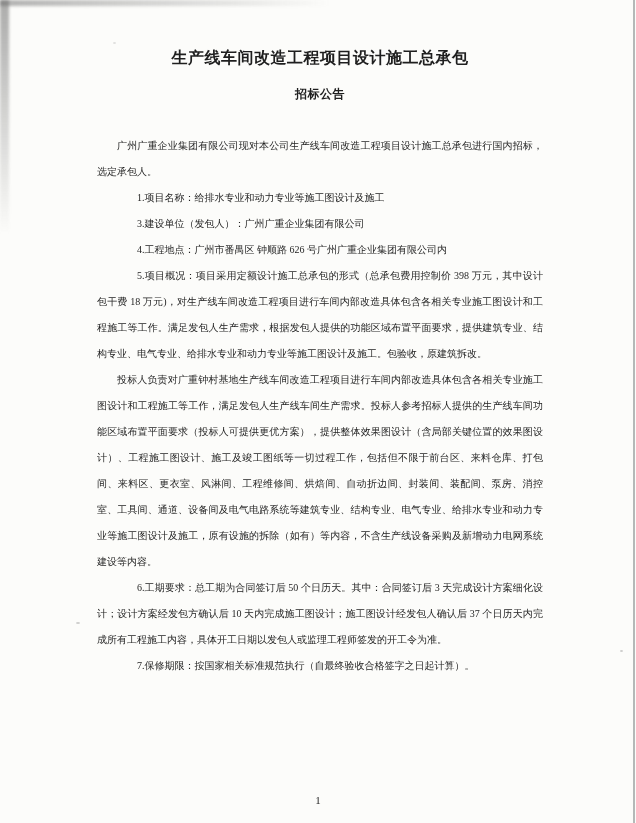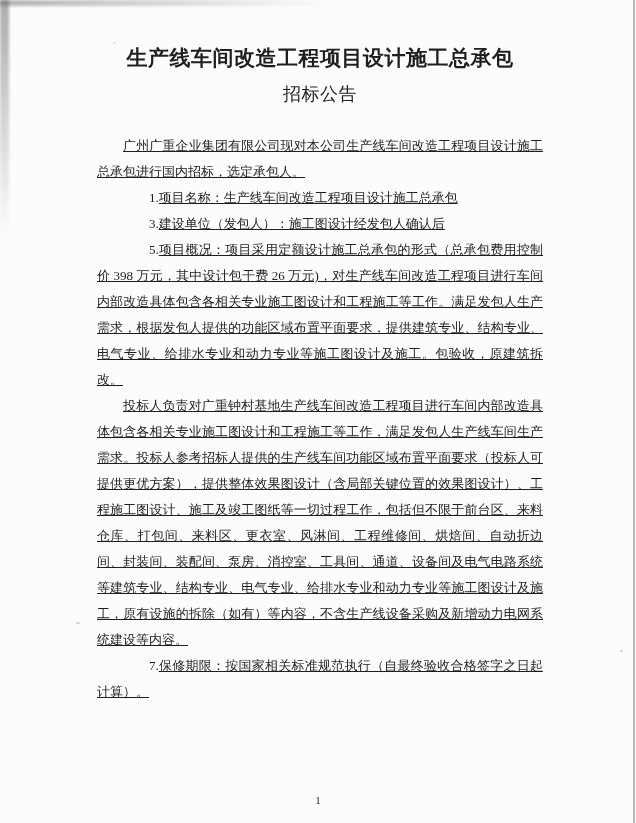--- a/index.html
+++ b/index.html
@@ -42,42 +42,41 @@
   .speck.s1 { left: 76px;  top: 622px; width: 4px; height: 2px; }
   .speck.s2 { left: 620px; top: 650px; width: 3px; height: 2px; }
   .speck.s3 { left: 113px; top: 42px;  width: 3px; height: 2px; opacity: .6; }
 
   .content {
     position: absolute;
     left: 97px; top: 46px;
     width: 446px;
   }
   .doc-title {
-    font-size: 21px;
+    font-size: 16px;
     font-weight: bold;
     text-align: center;
     margin: 0 0 13px 0;
     line-height: 24px;
     letter-spacing: 0.5px;
   }
   .doc-subtitle {
-    font-size: 18px;
-    font-weight: normal;
+    font-size: 12px;
+    font-weight: bold;
     text-align: center;
     margin: 0 0 28px 0;
     line-height: 22px;
     letter-spacing: 0.5px;
   }
   .para {
-    font-size: 13px;
+    font-size: 10px;
     line-height: 26px;
     margin: 0;
     text-align: justify;
     text-justify: inter-ideograph;
-    text-decoration: underline;
   }
   .indent { text-indent: 2em; }
   .heading { font-weight: bold; text-indent: 2em; }
   .item { text-indent: 2em; }
   .num { display: inline-block; min-width: 24px; }
   .page-number {
     position: absolute;
     left: 0; bottom: 17px;
     width: 100%;
     text-align: center;
@@ -96,29 +95,31 @@
   <div class="speck s2"></div>
   <div class="speck s3"></div>
 
   <div class="content">
     <h1 class="doc-title">生产线车间改造工程项目设计施工总承包</h1>
     <h2 class="doc-subtitle">招标公告</h2>
 
     <p class="para indent">广州广重企业集团有限公司现对本公司生产线车间改造工程项目设计施工总承包进行国内招标，选定承包人。</p>
 
 
-    <p class="para item"><span class="num">1.</span><span>项目名称：生产线车间改造工程项目设计施工总承包</span></p>
+    <p class="para item"><span class="num">1.</span><span>项目名称：给排水专业和动力专业等施工图设计及施工</span></p>
 
 
-    <p class="para item"><span class="num">3.</span><span>建设单位（发包人）：施工图设计经发包人确认后</span></p>
+    <p class="para item"><span class="num">3.</span><span>建设单位（发包人）：广州广重企业集团有限公司</span></p>
 
+    <p class="para item"><span class="num">4.</span><span>工程地点：广州市番禺区 钟顺路 626 号广州广重企业集团有限公司内</span></p>
 
-    <p class="para item"><span class="num">5.</span><span>项目概况：项目采用定额设计施工总承包的形式（总承包费用控制价 398 万元，其中设计包干费 26 万元)，对生产线车间改造工程项目进行车间内部改造具体包含各相关专业施工图设计和工程施工等工作。满足发包人生产需求，根据发包人提供的功能区域布置平面要求，提供建筑专业、结构专业、电气专业、给排水专业和动力专业等施工图设计及施工。包验收，原建筑拆改。</span></p>
+    <p class="para item"><span class="num">5.</span><span>项目概况：项目采用定额设计施工总承包的形式（总承包费用控制价 398 万元，其中设计包干费 18 万元)，对生产线车间改造工程项目进行车间内部改造具体包含各相关专业施工图设计和工程施工等工作。满足发包人生产需求，根据发包人提供的功能区域布置平面要求，提供建筑专业、结构专业、电气专业、给排水专业和动力专业等施工图设计及施工。包验收，原建筑拆改。</span></p>
 
     <p class="para indent">投标人负责对广重钟村基地生产线车间改造工程项目进行车间内部改造具体包含各相关专业施工图设计和工程施工等工作，满足发包人生产线车间生产需求。投标人参考招标人提供的生产线车间功能区域布置平面要求（投标人可提供更优方案），提供整体效果图设计（含局部关键位置的效果图设计）、工程施工图设计、施工及竣工图纸等一切过程工作，包括但不限于前台区、来料仓库、打包间、来料区、更衣室、风淋间、工程维修间、烘焙间、自动折边间、封装间、装配间、泵房、消控室、工具间、通道、设备间及电气电路系统等建筑专业、结构专业、电气专业、给排水专业和动力专业等施工图设计及施工，原有设施的拆除（如有）等内容，不含生产线设备采购及新增动力电网系统建设等内容。</p>
 
+    <p class="para item"><span class="num">6.</span><span>工期要求：总工期为合同签订后 50 个日历天。其中：合同签订后 3 天完成设计方案细化设计；设计方案经发包方确认后 10 天内完成施工图设计；施工图设计经发包人确认后 37 个日历天内完成所有工程施工内容，具体开工日期以发包人或监理工程师签发的开工令为准。</span></p>
 
     <p class="para item"><span class="num">7.</span><span>保修期限：按国家相关标准规范执行（自最终验收合格签字之日起计算）。</span></p>
 
   </div>
 
   <div class="page-number">1</div>
 </div>
 
 </body></html>

